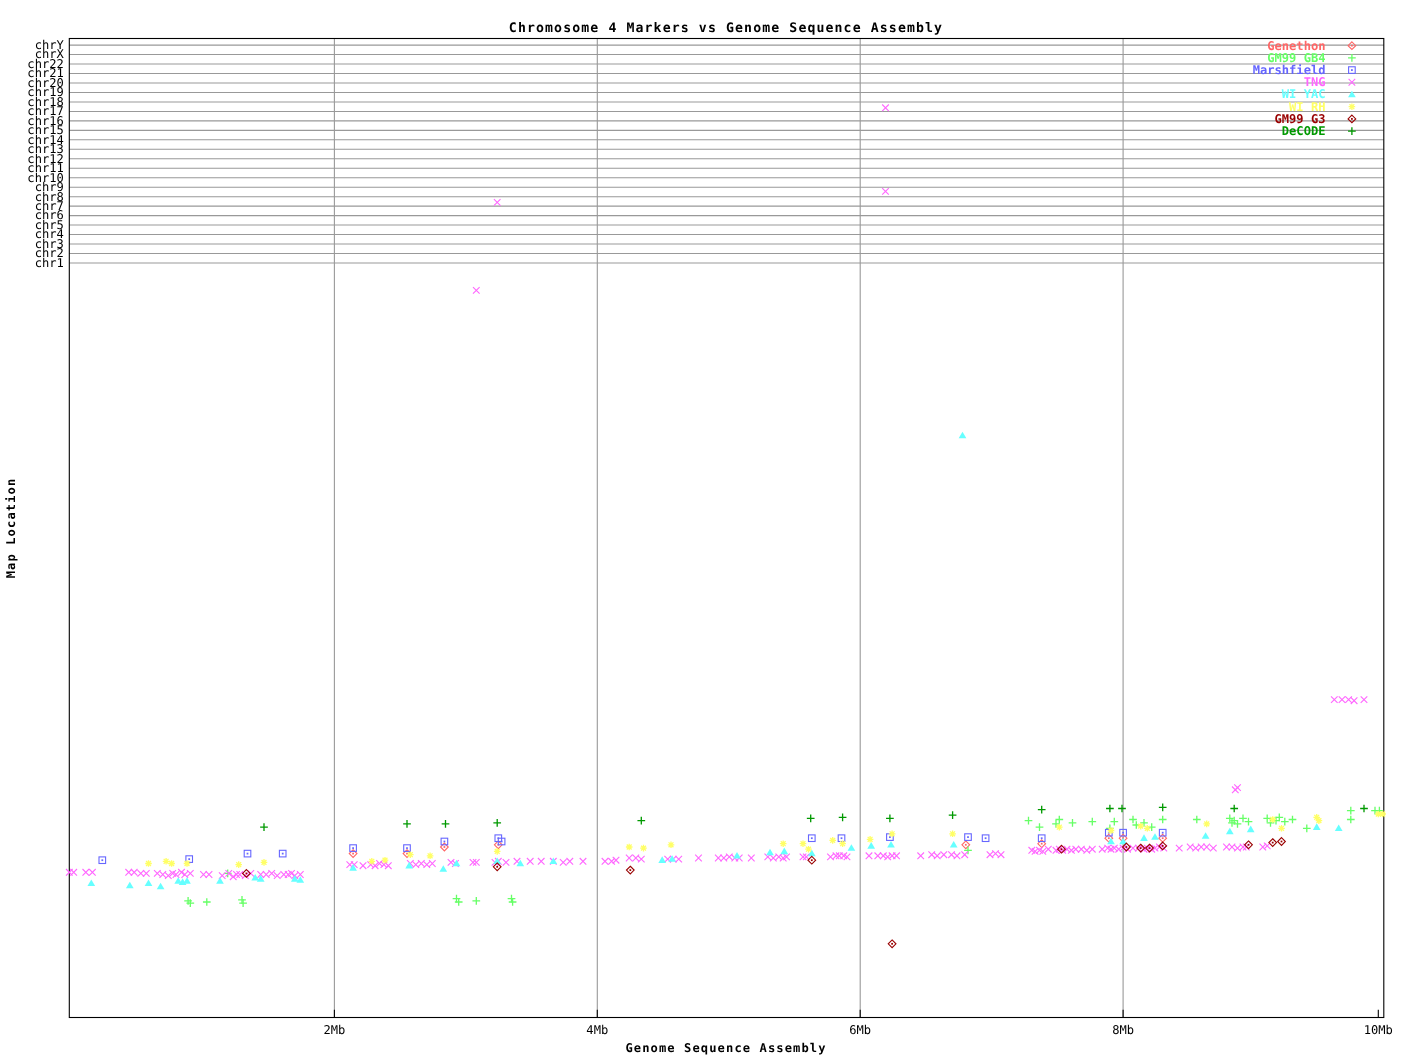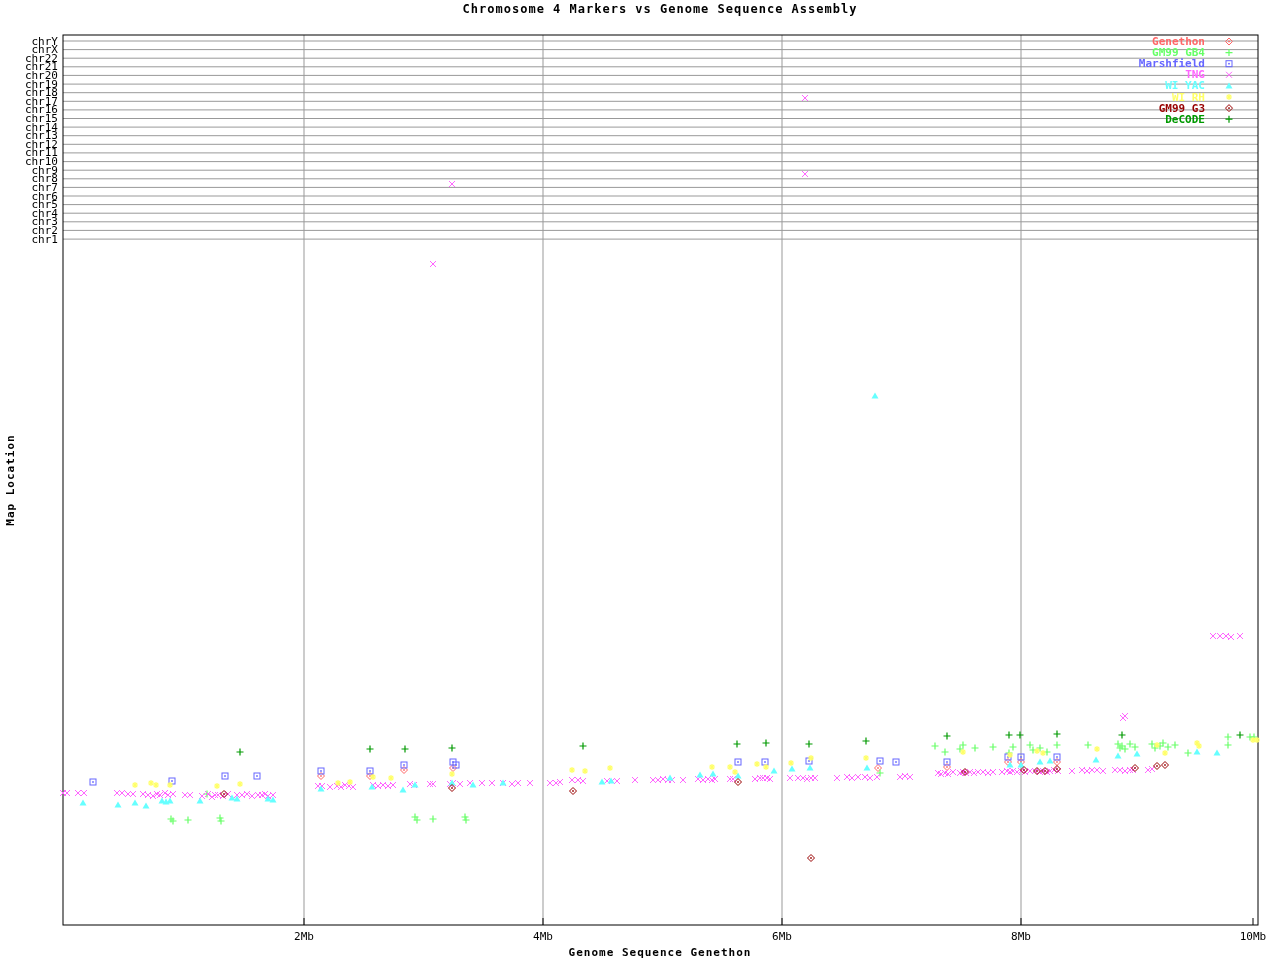--- a/index.html
+++ b/index.html
@@ -1,19 +1,19 @@
 <!DOCTYPE html>
 <html><head>
 <meta charset="utf-8">
 <style>
   html,body{margin:0;padding:0;background:#ffffff;}
   #chart-root{position:relative;width:1280px;height:960px;background:#ffffff;overflow:hidden;
     font-family:"DejaVu Sans Mono", monospace;}
   #plot-svg{position:absolute;left:0;top:0;}
-  .chart-title{position:absolute;top:2px;left:660px;transform:translateX(-50%);
+  .chart-title{position:absolute;top:18px;left:660px;transform:translateX(-50%);
     font-size:12px;font-weight:bold;color:#000;white-space:nowrap;letter-spacing:1px;}
   .x-title{position:absolute;top:946px;left:660px;transform:translateX(-50%);
     font-size:11px;font-weight:bold;color:#000;white-space:nowrap;letter-spacing:1px;}
   .y-title{position:absolute;top:480px;left:10px;transform:translate(-50%,-50%) rotate(-90deg);
     font-size:11px;font-weight:bold;color:#000;white-space:nowrap;letter-spacing:1px;}
   text{font-family:"DejaVu Sans Mono", monospace;}
 </style>
 </head>
 <body>
 
@@ -498,15 +498,15 @@
         <g>
           <path d="M1229,104.6L1232.5,108.1L1229,111.6L1225.5,108.1Z" stroke="#990000" fill="none" stroke-width="1"></path>
           <rect x="1228.2" y="107.3" width="1.6" height="1.6" fill="#990000" stroke="none"></rect>
         </g>
         <text x="1205" y="122.7" text-anchor="end" font-size="11" font-weight="bold" fill="#009900">DeCODE</text>
         <g>
           <path d="M1225.5,119.2L1232.5,119.2M1229,115.7L1229,122.7" stroke="#009900" fill="none" stroke-width="1.2"></path>
         </g>
       </g>
     </svg>
-  <div class="x-title">Genome Sequence Genethon</div>
+  <div class="x-title">Genome Sequence Assembly</div>
   <div class="y-title">Map Location</div>
 </div>
 
 </body></html>

